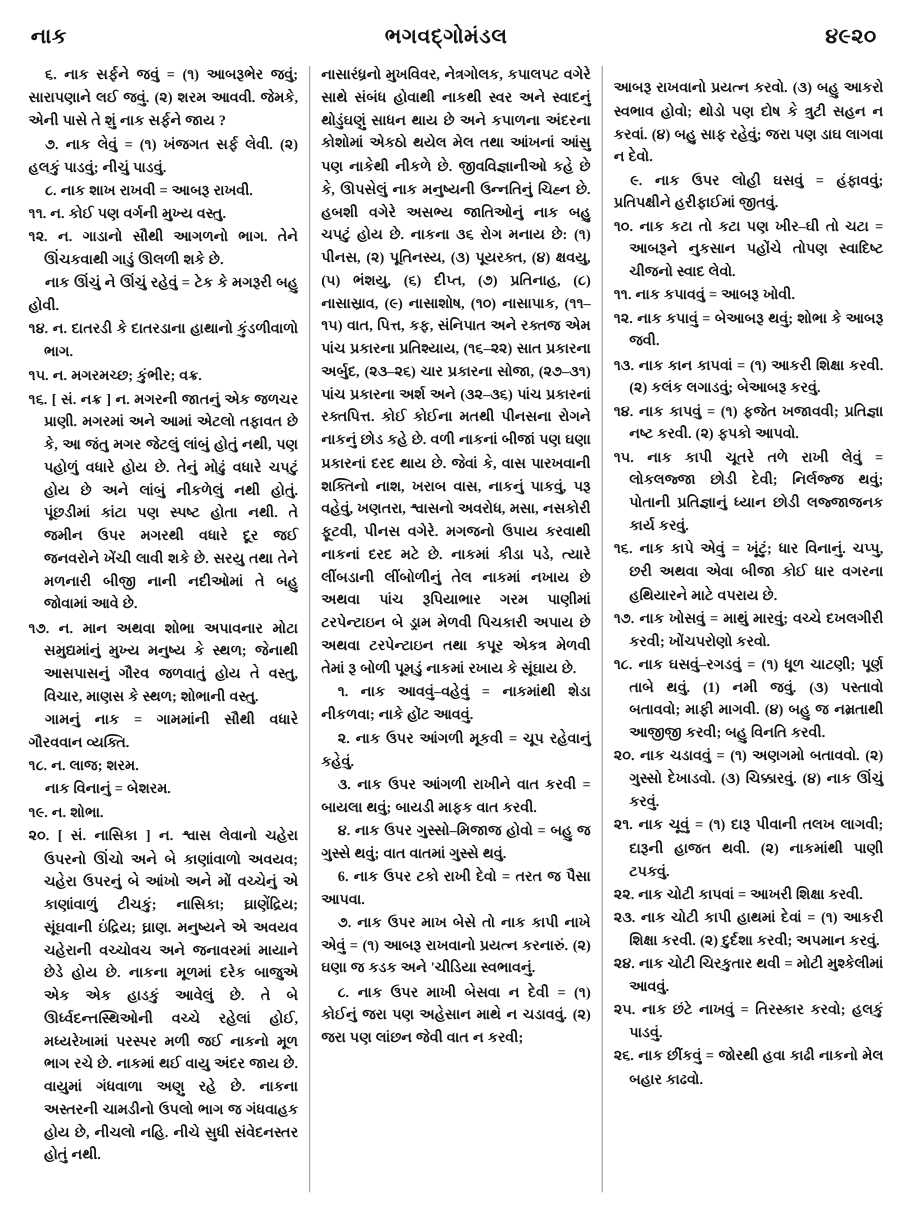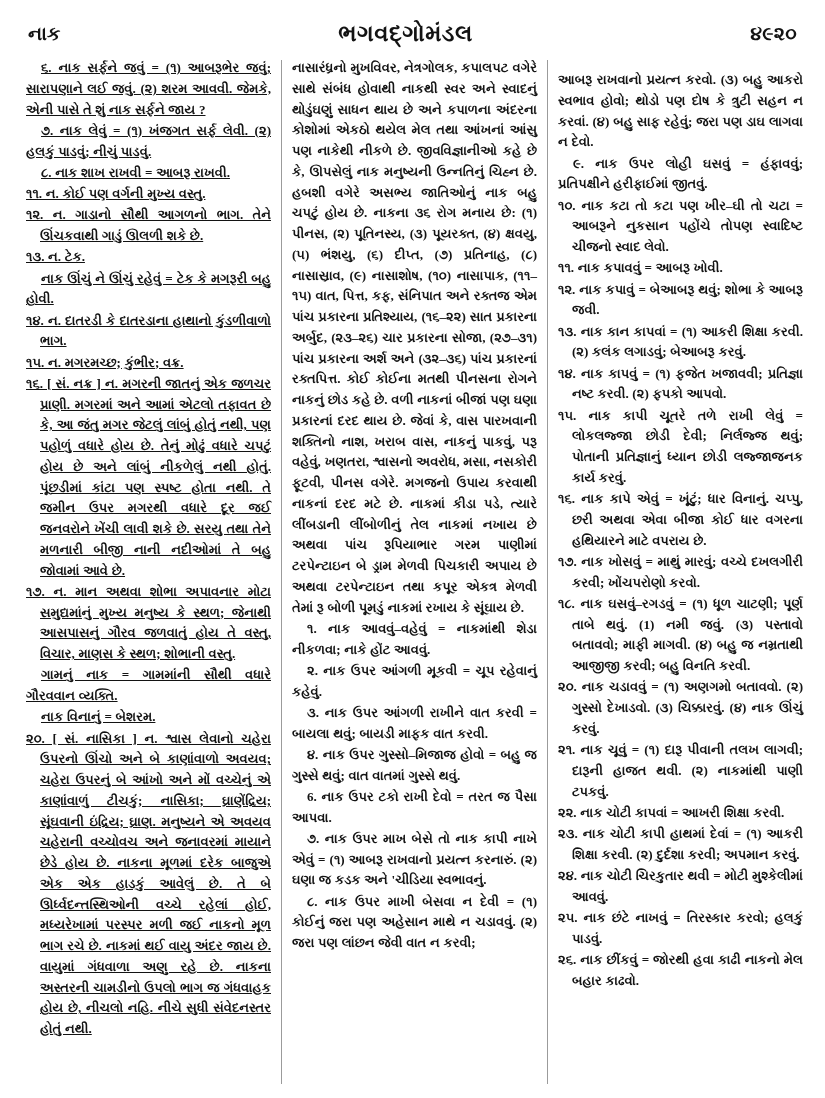--- a/index.html
+++ b/index.html
@@ -35,21 +35,21 @@
     display: flex;
     align-items: center;
     justify-content: space-between;
   }
   .rh-left, .rh-right {
     font-size: 19px;
     font-weight: 700;
     letter-spacing: 0.3px;
   }
   .rh-center {
-    font-size: 23px;
+    font-size: 19px;
     font-weight: 700;
     letter-spacing: 0.4px;
     flex: 1;
     text-align: center;
   }
 
   
   .columns {
     position: absolute;
     top: 58px;
@@ -59,21 +59,21 @@
     display: flex;
     align-items: stretch;
   }
   .col {
     flex: 1 1 0;
     position: relative;
     padding: 0 9px;
     box-sizing: border-box;
     overflow: hidden;
   }
-  .col-1 { padding-left: 2px; text-decoration: underline; }
+  .col-1 { padding-left: 2px; }
   .col-3 { padding-right: 2px; margin-top: 12px; }
 
   .col-rule {
     width: 1px;
     background: #9a9a9a;
     margin: 2px 1px 6px 1px;
     flex: 0 0 1px;
   }
 
   
@@ -114,28 +114,29 @@
     <div class="rh-right">૪૯૨૦</div>
   </div>
 
   <div class="columns">
     <div class="col col-1">
         <p class="entry sub">૬. નાક સર્ફને જવું = (૧) આબરૂભેર જવું; સારાપણાને લઈ જવું. (૨) શરમ આવવી. જેમકે, એની પાસે તે શું નાક સર્ફને જાય ?</p>
         <p class="entry sub">૭. નાક લેવું = (૧) ખંજગત સર્ફ લેવી. (૨) હલકું પાડવું; નીચું પાડવું.</p>
         <p class="entry sub">૮. નાક શાખ રાખવી = આબરૂ રાખવી.</p>
         <p class="entry hang">૧૧. ન. કોઈ પણ વર્ગની મુખ્ય વસ્તુ.</p>
         <p class="entry hang">૧૨. ન. ગાડાનો સૌથી આગળનો ભાગ. તેને ઊંચકવાથી ગાડું ઊલળી શકે છે.</p>
-        <p class="entry hang">૧૩. ન. ટેક.</p>
         <p class="entry sub">નાક ઊંચું ને ઊંચું રહેવું = ટેક કે મગરૂરી બહુ હોવી.</p>
         <p class="entry hang">૧૪. ન. દાતરડી કે દાતરડાના હાથાનો કુંડળીવાળો ભાગ.</p>
         <p class="entry hang">૧૫. ન. મગરમચ્છ; કુંભીર; વક્ર.</p>
         <p class="entry hang">૧૬. [ સં. નક્ર ] ન. મગરની જાતનું એક જળચર પ્રાણી. મગરમાં અને આમાં એટલો તફાવત છે કે, આ જંતુ મગર જેટલું લાંબું હોતું નથી, પણ પહોળું વધારે હોય છે. તેનું મોઢું વધારે ચપટું હોય છે અને લાંબું નીકળેલું નથી હોતું. પૂંછડીમાં કાંટા પણ સ્પષ્ટ હોતા નથી. તે જમીન ઉપર મગરથી વધારે દૂર જઈ જનવરોને ખેંચી લાવી શકે છે. સરયુ તથા તેને મળનારી બીજી નાની નદીઓમાં તે બહુ જોવામાં આવે છે.</p>
         <p class="entry hang">૧૭. ન. માન અથવા શોભા અપાવનાર મોટા સમુદ્યમાંનું મુખ્ય મનુષ્ય કે સ્થળ; જેનાથી આસપાસનું ગૌરવ જળવાતું હોય તે વસ્તુ, વિચાર, માણસ કે સ્થળ; શોભાની વસ્તુ.</p>
         <p class="entry sub">ગામનું નાક = ગામમાંની સૌથી વધારે ગૌરવવાન વ્યક્તિ.</p>
+        <p class="entry hang">૧૮. ન. લાજ; શરમ.</p>
         <p class="entry sub">નાક વિનાનું = બેશરમ.</p>
+        <p class="entry hang">૧૯. ન. શોભા.</p>
         <p class="entry hang">૨૦. [ સં. નાસિકા ] ન. શ્વાસ લેવાનો ચહેરા ઉપરનો ઊંચો અને બે કાણાંવાળો અવયવ; ચહેરા ઉપરનું બે આંખો અને મોં વચ્ચેનું એ કાણાંવાળું ટીચકું; નાસિકા; ઘ્રાણેંદ્રિય; સૂંઘવાની ઇંદ્રિય; ઘ્રાણ. મનુષ્યને એ અવયવ ચહેરાની વચ્ચોવચ અને જનાવરમાં માયાને છેડે હોય છે. નાકના મૂળમાં દરેક બાજુએ એક એક હાડકું આવેલું છે. તે બે ઊર્ધ્વદન્તસ્થિઓની વચ્ચે રહેલાં હોઈ, મધ્યરેખામાં પરસ્પર મળી જઈ નાકનો મૂળ ભાગ રચે છે. નાકમાં થઈ વાયુ અંદર જાય છે. વાયુમાં ગંધવાળા અણુ રહે છે. નાકના અસ્તરની ચામડીનો ઉપલો ભાગ જ ગંધવાહક હોય છે, નીચલો નહિ. નીચે સુધી સંવેદનસ્તર હોતું નથી.</p>
       </div>
     <div class="col-rule"></div>
     <div class="col col-2">
         <p class="entry flush">નાસારંધ્રનો મુખવિવર, નેત્રગોલક, કપાલપટ વગેરે સાથે સંબંધ હોવાથી નાકથી સ્વર અને સ્વાદનું થોડુંઘણું સાધન થાય છે અને કપાળના અંદરના કોશોમાં એકઠો થયેલ મેલ તથા આંખનાં આંસુ પણ નાકેથી નીકળે છે. જીવવિજ્ઞાનીઓ કહે છે કે, ઊપસેલું નાક મનુષ્યની ઉન્નતિનું ચિહ્ન છે. હબશી વગેરે અસભ્ય જાતિઓનું નાક બહુ ચપટું હોય છે. નાકના ૩૬ રોગ મનાય છે: (૧) પીનસ, (૨) પૂતિનસ્ય, (૩) પૂયરક્ત, (૪) ક્ષવયુ, (૫) ભંશયુ, (૬) દીપ્ત, (૭) પ્રતિનાહ, (૮) નાસાસ્રાવ, (૯) નાસાશોષ, (૧૦) નાસાપાક, (૧૧–૧૫) વાત, પિત્ત, કફ, સંનિપાત અને રક્તજ એમ પાંચ પ્રકારના પ્રતિશ્યાય, (૧૬–૨૨) સાત પ્રકારના અર્બુદ, (૨૩–૨૬) ચાર પ્રકારના સોજા, (૨૭–૩૧) પાંચ પ્રકારના અર્શ અને (૩૨–૩૬) પાંચ પ્રકારનાં રક્તપિત્ત. કોઈ કોઈના મતથી પીનસના રોગને નાકનું છોડ કહે છે. વળી નાકનાં બીજાં પણ ઘણા પ્રકારનાં દરદ થાય છે. જેવાં કે, વાસ પારખવાની શક્તિનો નાશ, ખરાબ વાસ, નાકનું પાકવું, પરૂ વહેવું, ખણતરા, શ્વાસનો અવરોધ, મસા, નસકોરી ફૂટવી, પીનસ વગેરે. મગજનો ઉપાય કરવાથી નાકનાં દરદ મટે છે. નાકમાં કીડા પડે, ત્યારે લીંબડાની લીંબોળીનું તેલ નાકમાં નખાય છે અથવા પાંચ રૂપિયાભાર ગરમ પાણીમાં ટરપેન્ટાઇન બે ડ્રામ મેળવી પિચકારી અપાય છે અથવા ટરપેન્ટાઇન તથા કપૂર એકત્ર મેળવી તેમાં રૂ બોળી પૂમડું નાકમાં રખાય કે સૂંઘાય છે.</p>
         <p class="entry sub">૧. નાક આવવું–વહેવું = નાકમાંથી શેડા નીકળવા; નાકે હોંટ આવવું.</p>
         <p class="entry sub">૨. નાક ઉપર આંગળી મૂકવી = ચૂપ રહેવાનું કહેવું.</p>
         <p class="entry sub">૩. નાક ઉપર આંગળી રાખીને વાત કરવી = બાયલા થવું; બાયડી માફક વાત કરવી.</p>
         <p class="entry sub">૪. નાક ઉપર ગુસ્સો–મિજાજ હોવો = બહુ જ ગુસ્સે થવું; વાત વાતમાં ગુસ્સે થવું.</p>
         <p class="entry sub">6. નાક ઉપર ટકો રાખી દેવો = તરત જ પૈસા આપવા.</p>

